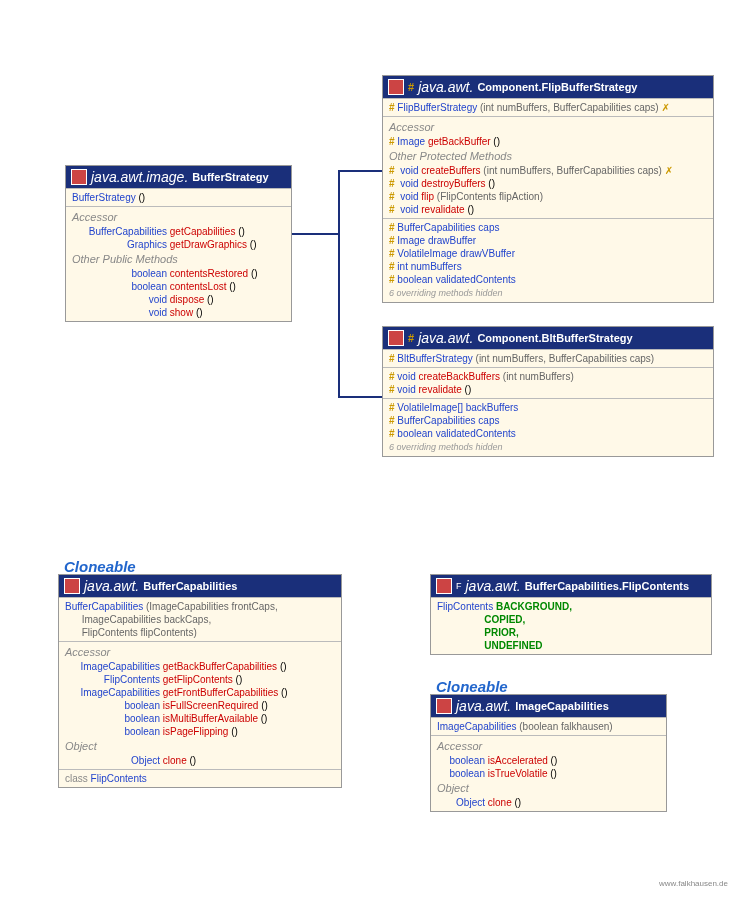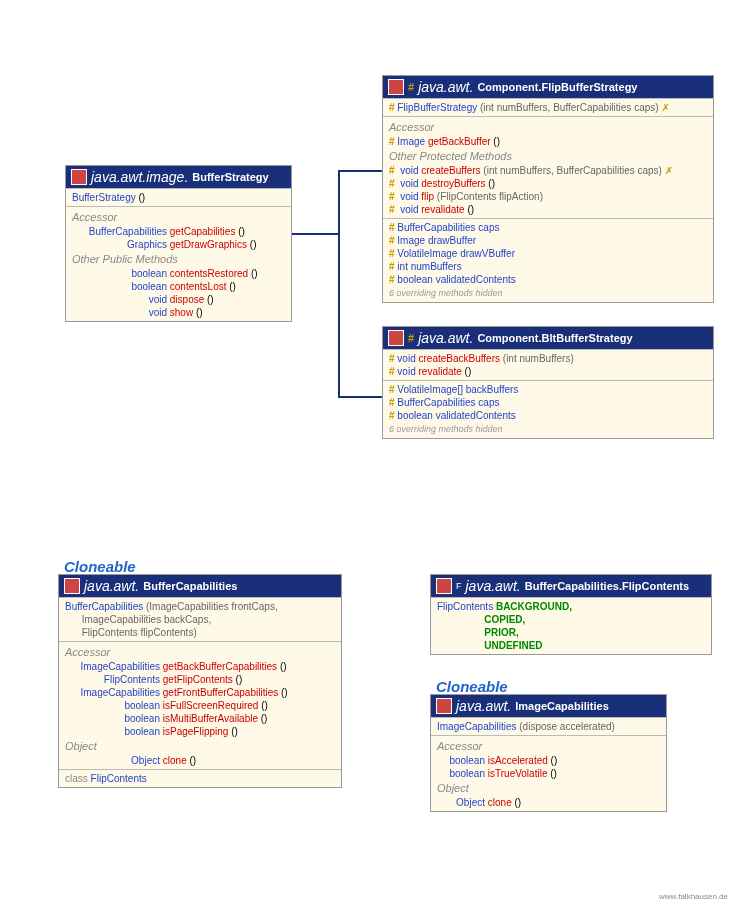--- a/index.html
+++ b/index.html
@@ -14,21 +14,21 @@
 .type{color:#2244cc}
 .name{color:#cc0000}
 .pn{color:#666}
 .kw{color:#888}
 .const{color:#008800;font-weight:bold}
 .hash{color:#cc9900;font-weight:bold}
 .throws{color:#cc9900}
 .hidden{color:#999;font-style:italic;padding:2px 6px;font-size:9px}
 .stereo{position:absolute;color:#2266cc;font-style:italic;font-weight:bold;font-size:15px}
 .line{position:absolute;background:#1a2f7a}
-.credit{position:absolute;right:8px;bottom:8px;font-size:8px;color:#888}
+.credit{position:absolute;right:8px;bottom:21px;font-size:8px;color:#888}
 .rt{display:inline-block;text-align:right;width:95px}
 .rt2{display:inline-block;text-align:right;width:48px}
 </style>
 </head>
 <body>
 
 <div class="line" style="left:290px;top:233px;width:50px;height:2px"></div>
 <div class="line" style="left:338px;top:170px;width:2px;height:228px"></div>
 <div class="line" style="left:338px;top:170px;width:44px;height:2px"></div>
 <div class="line" style="left:338px;top:396px;width:44px;height:2px"></div>
@@ -84,20 +84,23 @@
 </div>
 
 <div class="box" style="left:382px;top:326px;width:330px">
 <div class="title">
       <span class="icon"></span>
       <span class="hash">#</span> 
       <span class="pfx">java.awt.</span>
       <span class="cls">Component.BltBufferStrategy</span>
     </div>
 <div class="sec">
+      <div class="row"><span class="hash">#</span> <span class="type">BltBufferStrategy</span> <span class="pn">(int numBuffers, BufferCapabilities caps)</span></div>
+    </div>
+<div class="sec">
 <div class="row"><span class="hash">#</span> <span class="type">void</span> <span class="name">createBackBuffers</span> <span class="pn">(int numBuffers)</span></div>
 <div class="row"><span class="hash">#</span> <span class="type">void</span> <span class="name">revalidate</span> ()</div>
 </div>
 <div class="sec">
 <div class="row"><span class="hash">#</span> <span class="type">VolatileImage[] backBuffers</span></div>
 <div class="row"><span class="hash">#</span> <span class="type">BufferCapabilities caps</span></div>
 <div class="row"><span class="hash">#</span> <span class="type">boolean validatedContents</span></div>
 <div class="hidden">6 overriding methods hidden</div>
 </div>
 </div>
@@ -146,21 +149,21 @@
 </div>
 
 <div class="stereo" style="left:436px;top:678px">Cloneable</div>
 <div class="box" style="left:430px;top:694px;width:235px">
 <div class="title">
       <span class="icon"></span>
       <span class="pfx">java.awt.</span>
       <span class="cls">ImageCapabilities</span>
     </div>
 <div class="sec">
-      <div class="row"><span class="type">ImageCapabilities</span> <span class="pn">(dispose accelerated)</span></div>
+      <div class="row"><span class="type">ImageCapabilities</span> <span class="pn">(boolean falkhausen)</span></div>
     </div>
 <div class="sec">
 <div class="grp">Accessor</div>
 <div class="row"><span class="rt2"><span class="type">boolean</span></span> <span class="name">isAccelerated</span> ()</div>
 <div class="row"><span class="rt2"><span class="type">boolean</span></span> <span class="name">isTrueVolatile</span> ()</div>
 <div class="grp">Object</div>
 <div class="row"><span class="rt2"><span class="type">Object</span></span> <span class="name">clone</span> ()</div>
 </div>
 </div>
 

